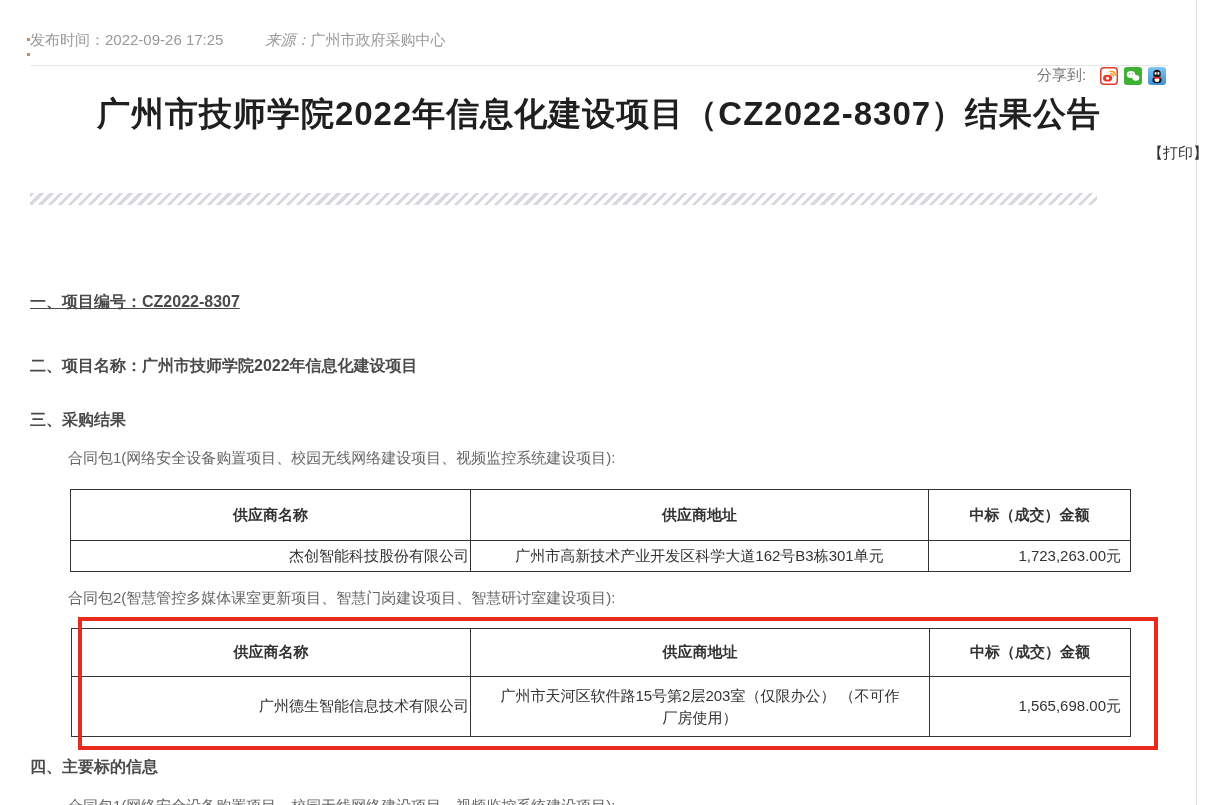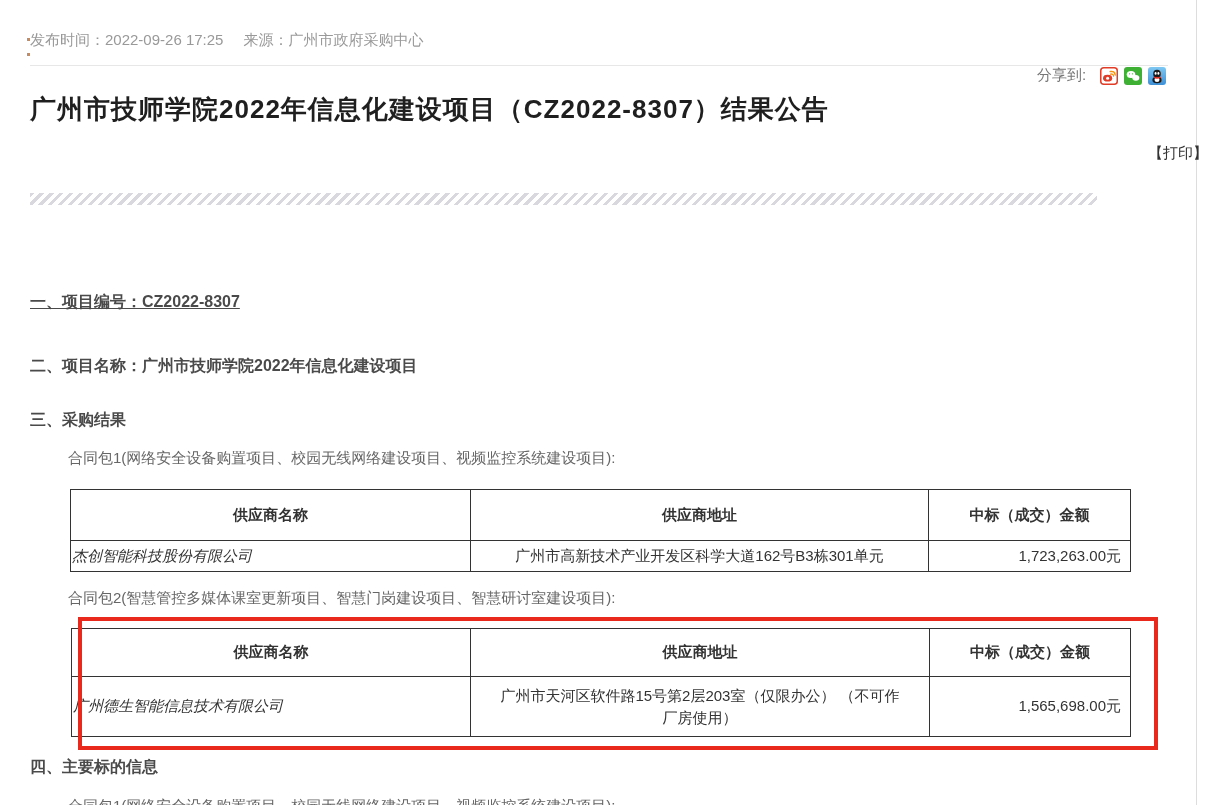--- a/index.html
+++ b/index.html
@@ -8,34 +8,34 @@
     font-family:"Liberation Sans","DejaVu Sans",sans-serif;
     position:relative;color:#333;
   }
   .abs{position:absolute;}
 
   
   .right-border{left:1196px;top:0;width:1px;height:805px;background:#ddd;}
 
   
   .topbar{left:30px;top:31px;font-size:15px;color:#999;white-space:nowrap;}
-  .topbar .src-label{margin-left:20px;}
+  .topbar .src-label{margin-left:42px;font-style:italic;}
   .speck{width:3px;height:3px;background:#c98b5e;}
   .speck1{left:27px;top:38px;}
   .speck2{left:27px;top:53px;}
 
   .share{left:1037px;top:34px;display:flex;align-items:center;margin-top:32px;}
   .share-label{font-size:15px;color:#777;margin-right:8px;white-space:nowrap;}
   .share-icon{width:18px;height:18px;margin-left:6px;cursor:pointer;display:block;}
 
   .hr-top{left:30px;top:65px;width:1138px;height:1px;background:#e7e7e7;}
 
   
-  .title{left:30px;top:92px;width:1138px;text-align:left;
-    font-size:26px;font-weight:bold;color:#1f1f1f;letter-spacing:1px;}
+  .title{left:30px;top:92px;width:1138px;text-align:center;
+    font-size:33px;font-weight:bold;color:#1f1f1f;letter-spacing:1px;}
 
   .print{left:1100px;top:144px;font-size:15px;color:#333;cursor:pointer;white-space:nowrap;margin-left:48px;}
 
   
   .hatch{left:30px;top:193px;width:1067px;height:12px;
     background:repeating-linear-gradient(135deg,#d8d8de 0px,#d8d8de 3px,#ffffff 3px,#ffffff 7px);}
 
   
   .section{left:30px;font-size:16px;font-weight:bold;color:#4a4a4a;white-space:nowrap;}
   .sec1{top:292px;text-decoration:underline;} .sec2{top:356px;} .sec3{top:410px;text-align:right;} .sec4{top:757px;}
@@ -46,21 +46,21 @@
   
   table{border-collapse:collapse;table-layout:fixed;}
   .t1{left:70px;top:489px;width:1060px;}
   .t2{left:71px;top:628px;width:1059px;}
   th,td{border:1px solid #333;font-size:15px;color:#333;vertical-align:middle;}
   th{font-weight:bold;text-align:center;margin-left:24px;}
   .t1 th{height:48px;}
   .t1 td{height:28px;}
   .t2 th{height:45px;}
   .t2 td{height:57px;}
-  td.c-name{text-align:left;font-style:italic;}
+  td.c-name{text-align:right;}
   td.c-addr{text-align:center;padding:0 24px;line-height:22px;}
   td.c-amt{text-align:right;padding-right:9px;}
 
   
   .redbox{left:78px;top:617px;width:1072px;height:125px;
     border:4px solid #e8291c;background:transparent;pointer-events:none;}
 
   
   .clipped{left:68px;top:797px;font-size:15px;color:#666;white-space:nowrap;line-height:18px;}
 </style>

